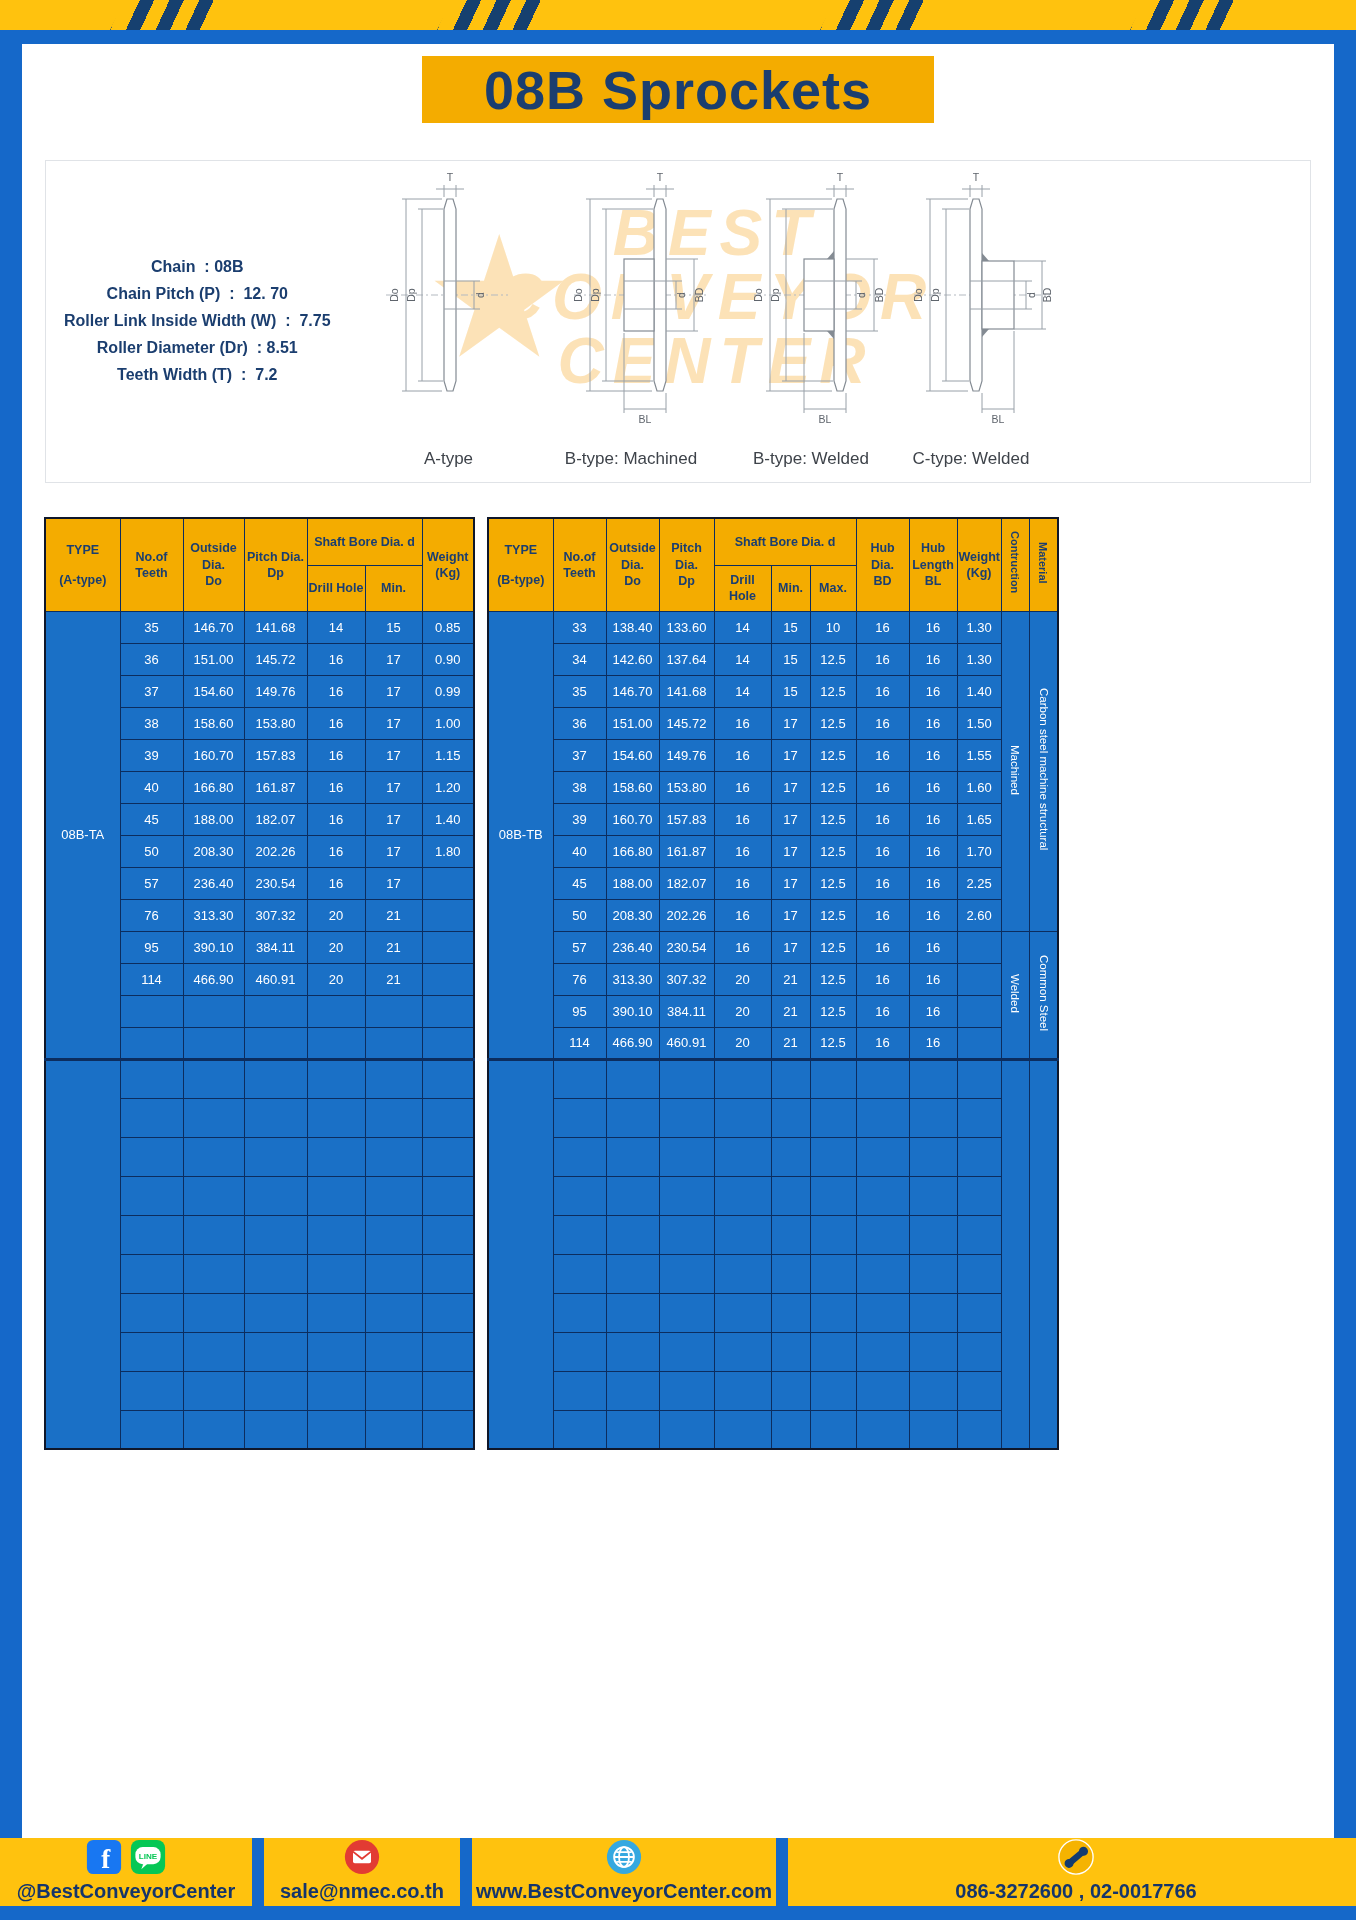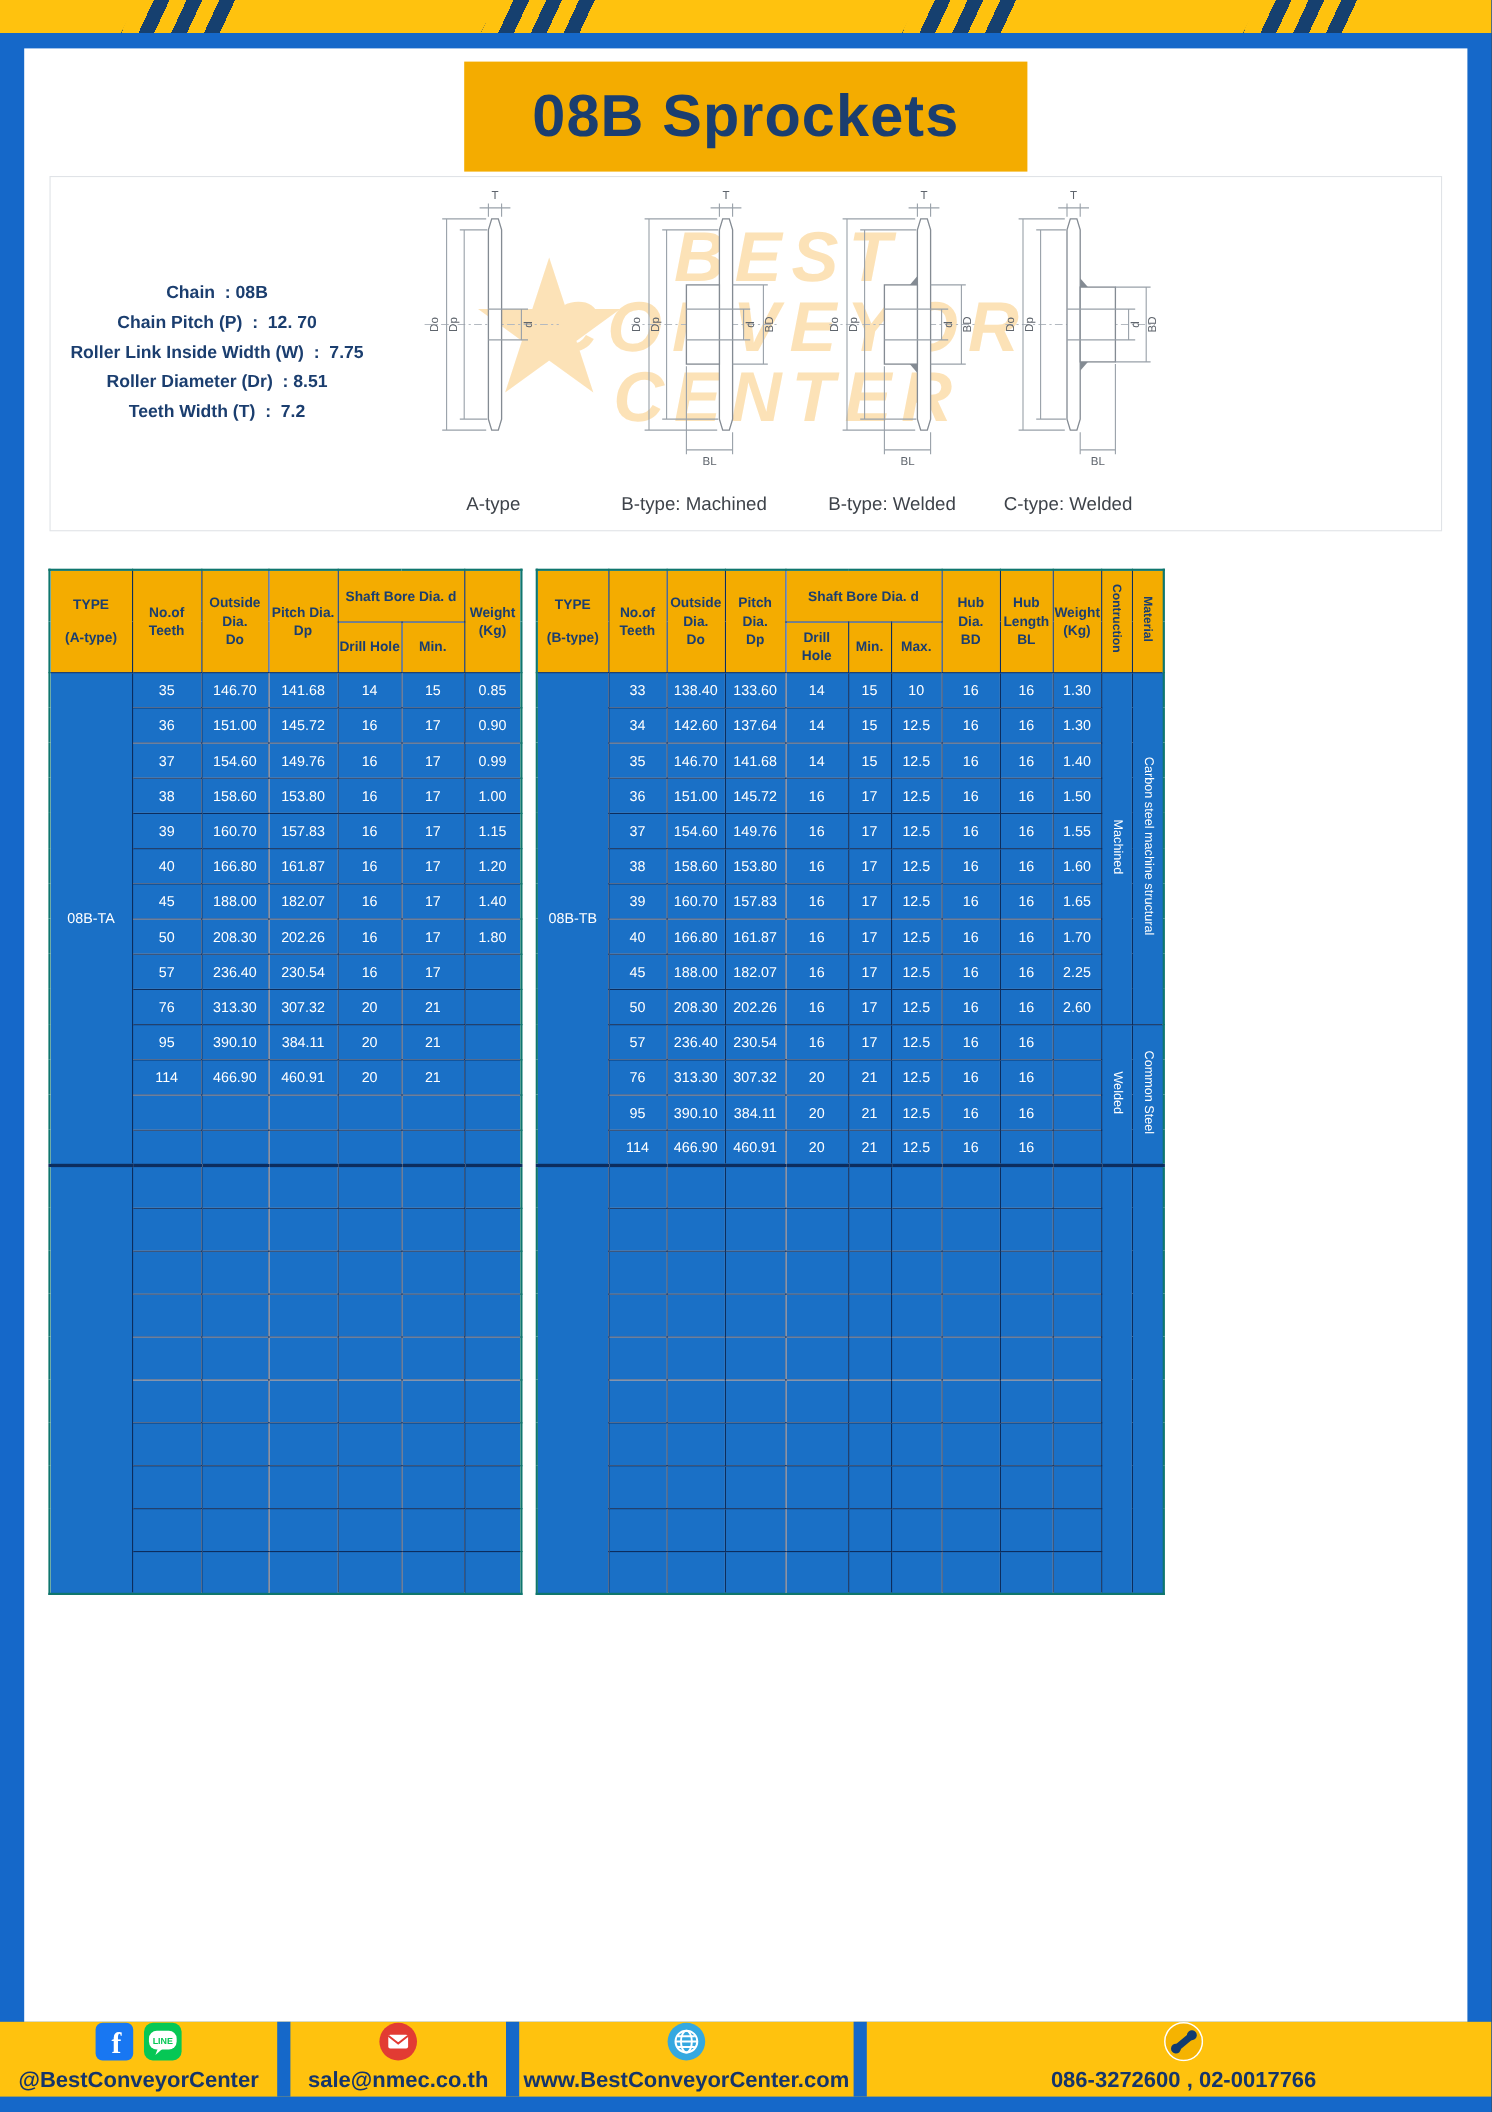--- a/index.html
+++ b/index.html
@@ -15,21 +15,21 @@
     position:absolute; top:0; height:30px; width:114px;
     background:repeating-linear-gradient(115deg,#16406F 0 13px,#FFC20E 13px 27px);
     clip-path:polygon(16px 0, 100% 0, calc(100% - 16px) 100%, 0 100%);
   }
   .s1{left:110px;} .s2{left:437px;} .s3{left:820px;} .s4{left:1130px;}
   
   .content { position:absolute; left:22px; top:44px; width:1312px; height:1794px; background:#ffffff; }
   
   .title-banner {
     position:absolute; left:50%; transform:translateX(-50%); top:12px;
-    width:512px; height:100px; background:#F4AC00;
+    width:512px; height:67px; background:#F4AC00;
     display:flex; align-items:center; justify-content:center;
   }
   .title-banner span { color:#1B3E6F; font-size:54px; font-weight:bold; letter-spacing:1px; }
   
   .spec-box { position:absolute; left:23px; top:116px; width:1266px; height:323px; background:#fff; border:1px solid #E0E3E7; }
   .watermark {
     position:absolute; left:340px; top:40px; width:660px; text-align:center;
     color:#F7A823; opacity:.32; font-weight:bold; font-style:italic;
     font-size:64px; line-height:1.0; letter-spacing:9px; z-index:0;
   }
@@ -40,21 +40,21 @@
   .fig { position:absolute; top:8px; z-index:1; text-align:center; }
   #figA{left:310px;} #figB1{left:500px;} #figB2{left:680px;} #figC{left:840px;}
   .fig svg { display:block; }
   .fig-caption { font-size:17px; color:#3E434A; margin-top:2px; text-align:center; }
   .dimtext { fill:#5E646C; font-size:10.5px; font-family:"Liberation Sans",sans-serif; }
   .dl { stroke:#98A0A8; stroke-width:1; fill:none; }
   .part { stroke:#848B93; stroke-width:1.2; fill:#ffffff; }
   .cl { stroke:#B3B9C0; stroke-width:1; stroke-dasharray:7 3 2 3; }
   .weld { fill:#848B93; }
   
-  .spec-table { position:absolute; border-collapse:collapse; table-layout:fixed; z-index:2; border:2px solid #0f766e; }
+  .spec-table { position:absolute; border-collapse:collapse; table-layout:fixed; z-index:2; border:2px solid #0f172a; }
   #tableA { left:22px;  top:473px; width:429px; }
   #tableB { left:465px; top:473px; width:570px; }
   .spec-table th, .spec-table td { border:1px solid #0C2D5E; overflow:hidden; }
   .spec-table thead th {
     background:#F4AC00; color:#1B3E6F; font-size:12.5px; font-weight:bold;
     text-align:center; vertical-align:middle; padding:2px 1px; line-height:1.3;
   }
   .spec-table thead tr:nth-child(1) { height:47px; }
   .spec-table thead tr:nth-child(2) { height:46px; }
   .spec-table td {

